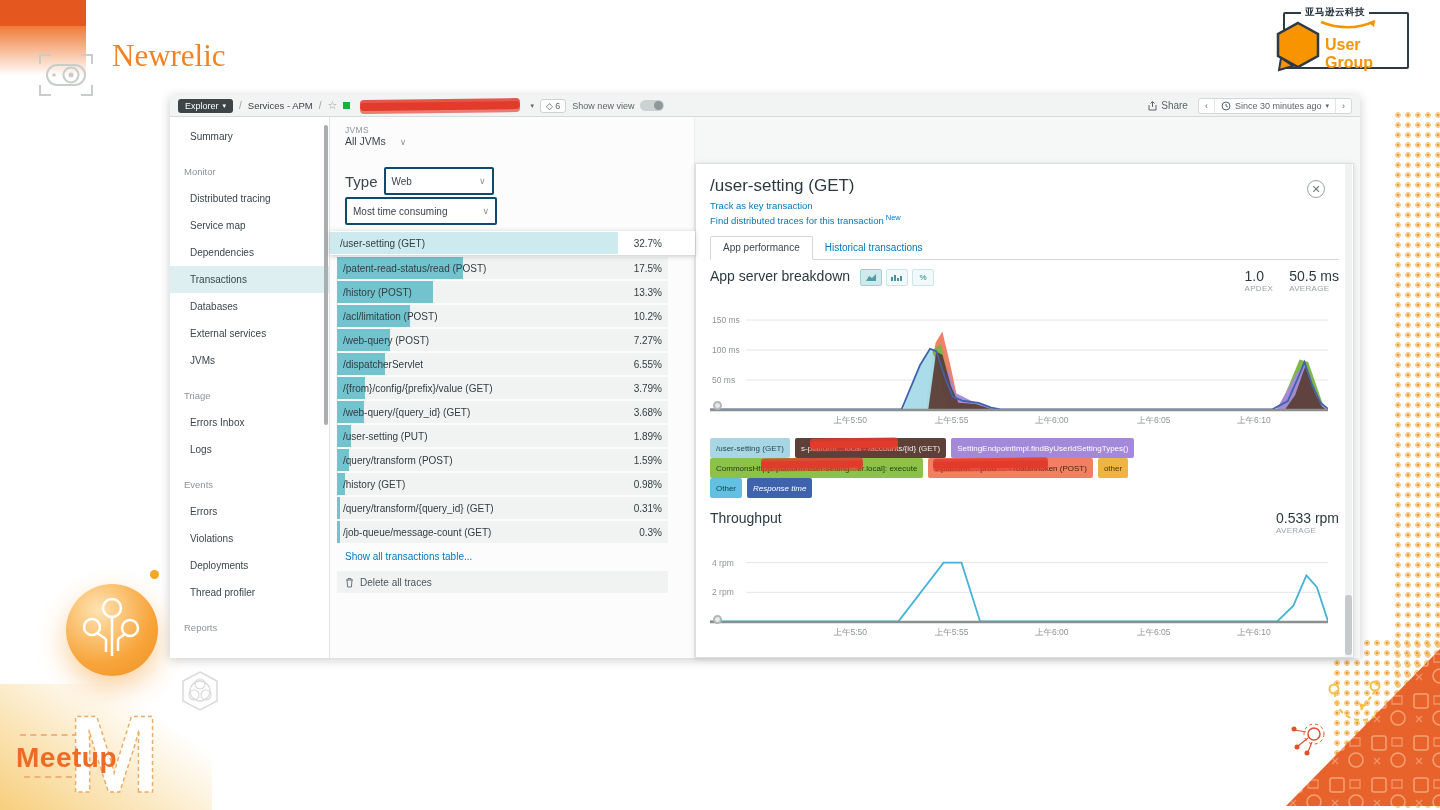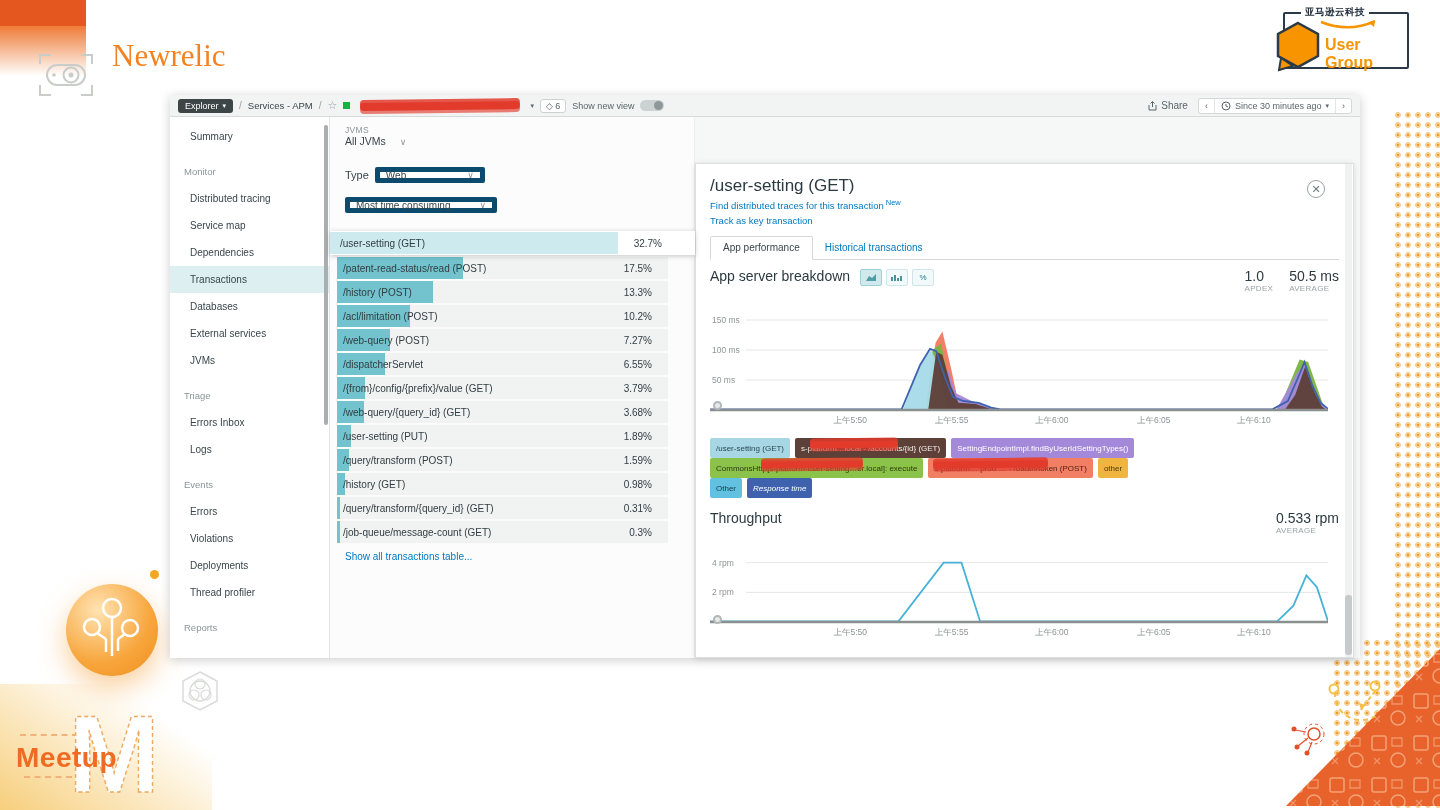--- a/index.html
+++ b/index.html
@@ -54,29 +54,29 @@
   .side-item.hdr{color:#8b9596;font-size:9.5px;padding-top:16px;padding-left:14px;cursor:default}
   .side-item.first{margin-top:6px}
   .side-item.active{background:#ddeff1}
 
   .canvas{position:absolute;left:160px;top:22px;right:0;bottom:0;background:#f6f7f7}
   .mid-col{position:absolute;left:0;top:0;width:365px;bottom:0;background:#fcfcfd;border-right:1px solid #ededee}
   .jvms-label{position:absolute;left:15px;top:8px;font-size:8.5px;color:#8b9596;letter-spacing:.3px}
   .jvms-value{position:absolute;left:15px;top:18px;font-size:10.5px;color:#39464c}
   .jvms-chev{color:#8b9596;margin-left:14px;font-size:9px}
   .type-row{position:absolute;left:15px;top:50px;display:flex;align-items:center;gap:6px}
-  .sel{border:5px solid #0c4a6e;background:#fff;border-radius:2px;height:16px;display:flex;align-items:center;justify-content:space-between;padding:0 6px;font-size:10px;color:#39464c}
+  .sel{border:2px solid #0c4a6e;background:#fff;border-radius:2px;height:28px;display:flex;align-items:center;justify-content:space-between;padding:0 6px;font-size:10px;color:#39464c}
   .sel .chev{color:#8b9596;font-size:9px;margin-left:10px}
   .sort-sel{position:absolute;left:15px;top:80px;width:152px}
 
   .txn-list{position:absolute;left:7px;top:114px;width:331px}
   .txn-row{position:relative;height:22px;margin-bottom:2px;background:#f1f2f2;display:flex;align-items:center;cursor:pointer}
   .txn-bar{position:absolute;left:0;top:0;bottom:0;background:#72c3cd}
   .txn-label{position:relative;padding-left:6px;font-size:10px;color:#303d42;white-space:nowrap;overflow:hidden}
-  .txn-pct{position:absolute;right:16px;font-size:10px;color:#303d42}
+  .txn-pct{position:absolute;right:6px;font-size:10px;color:#303d42}
   .txn-row.selected{width:365px;margin-left:-7px;background:#fff;box-shadow:0 1px 5px rgba(0,0,0,.22);z-index:3;height:24px}
   .txn-row.selected .txn-bar{background:#cdeaef;left:0;top:1px;bottom:1px}
   .txn-row.selected .txn-pct{right:33px}
   .txn-row.selected .txn-label{padding-left:10px}
   .show-all{position:absolute;left:15px;top:434px;color:#0079bf;font-size:10px;cursor:pointer}
   .delete-row{position:absolute;left:7px;top:454px;width:331px;height:22px;background:#f1f2f2;display:flex;align-items:center;gap:6px;padding-left:8px;color:#4a575c;font-size:10px;cursor:pointer}
 
   .panel{position:absolute;left:365px;top:46px;width:659px;height:495px;background:#fff;border:1px solid #dcdfe0;box-shadow:0 1px 6px rgba(0,0,0,.12);z-index:2;padding:12px 14px 0 14px;overflow:hidden}
   .panel-scroll{position:absolute;right:1px;top:0;bottom:0;width:7px;background:#f0f1f1}
   .panel-thumb{position:absolute;right:1px;bottom:2px;width:7px;height:60px;background:#c7cacb;border-radius:3px}
@@ -282,21 +282,21 @@
     <div class="side-scroll"></div>
   </div>
 
   <div class="canvas">
     <div class="mid-col"></div>
 
     <div class="jvms-label">JVMS</div>
     <div class="jvms-value"><span>All JVMs</span><span class="jvms-chev">∨</span></div>
 
     <div class="type-row">
-      <span style="font-size:11px">Type</span>
+      <span style="font-size:15px">Type</span>
       <span class="sel" style="width:110px">
           <span>Web</span>
           <span class="chev">∨</span>
         </span>
     </div>
     <div class="sel sort-sel">
         <span>Most time consuming</span>
         <span class="chev">∨</span>
       </div>
 
@@ -361,26 +361,32 @@
           <span class="txn-label">/query/transform/{query_id} (GET)</span>
           <span class="txn-pct">0.31%</span>
         </div>
         <div class="txn-row">
           <span class="txn-bar" style="width: 1%;"></span>
           <span class="txn-label">/job-queue/message-count (GET)</span>
           <span class="txn-pct">0.3%</span>
         </div>
       </div>
     <div class="show-all">Show all transactions table...</div>
+    <div class="delete-row">
+      <svg width="9" height="11">
+          <path d="M1,3 H8 M3,3 V1.5 H6 V3 M2,3 L2.6,10 H6.4 L7,3" stroke="#6b777a" fill="none" stroke-width="1"></path>
+        </svg>
+      <span>Delete all traces</span>
+    </div>
 
     <div class="panel">
       <div class="panel-title">/user-setting (GET)</div>
       <div class="close-btn">✕</div>
+      <div class="plink">Track as key transaction</div>
       <div class="plink" style="margin-top:2px"><span>Find distributed traces for this transaction</span><span class="new-sup">New</span></div>
-      <div class="plink">Track as key transaction</div>
 
       <div class="tabs">
         <span class="tab active">App performance</span>
         <span class="tab inactive">Historical transactions</span>
       </div>
 
       <div class="sec-head">
         <span class="sec-title">App server breakdown</span>
         <span class="mode-btns">
           <span class="mode-btn active">

